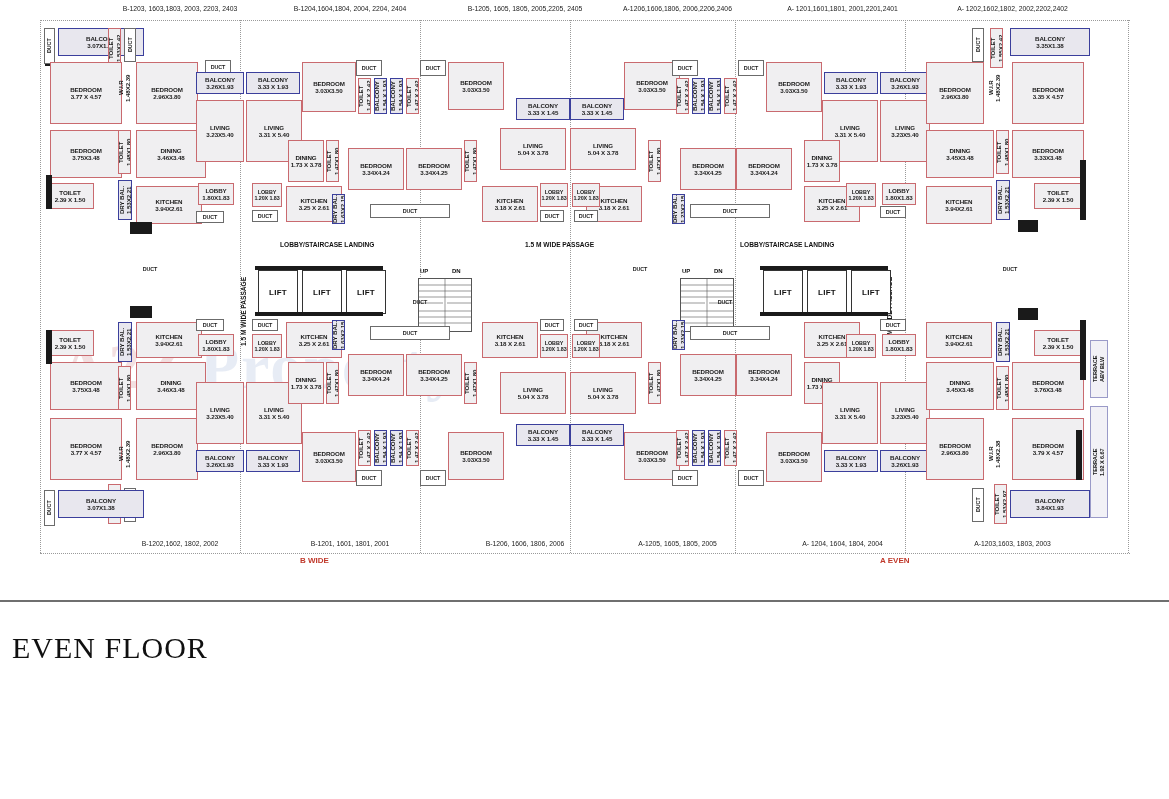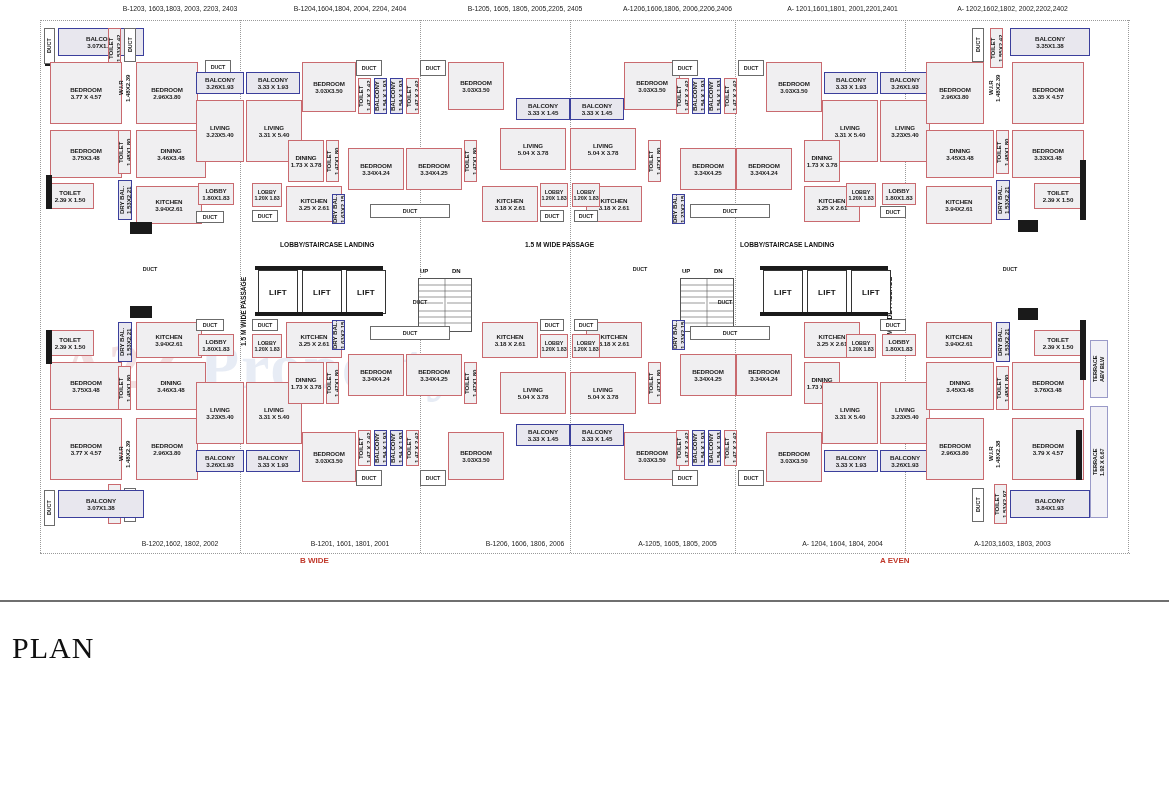--- a/index.html
+++ b/index.html
@@ -736,16 +736,16 @@
   <div class="wall" style="left:1018px;top:220px;width:20px;height:12px;"></div>
   <div class="wall" style="left:1018px;top:308px;width:20px;height:12px;"></div>
   <div class="wall" style="left:1080px;top:160px;width:6px;height:60px;"></div>
   <div class="wall" style="left:1080px;top:320px;width:6px;height:60px;"></div>
   <div class="wall" style="left:1076px;top:430px;width:6px;height:50px;"></div>
 </div>
 
 <div id="bottom">
 
   <div id="bigtitle">
-    <div>PLAN</div>
+    <div>EVEN FLOOR</div>
   </div>
 
 </div>
 
 </body></html>

